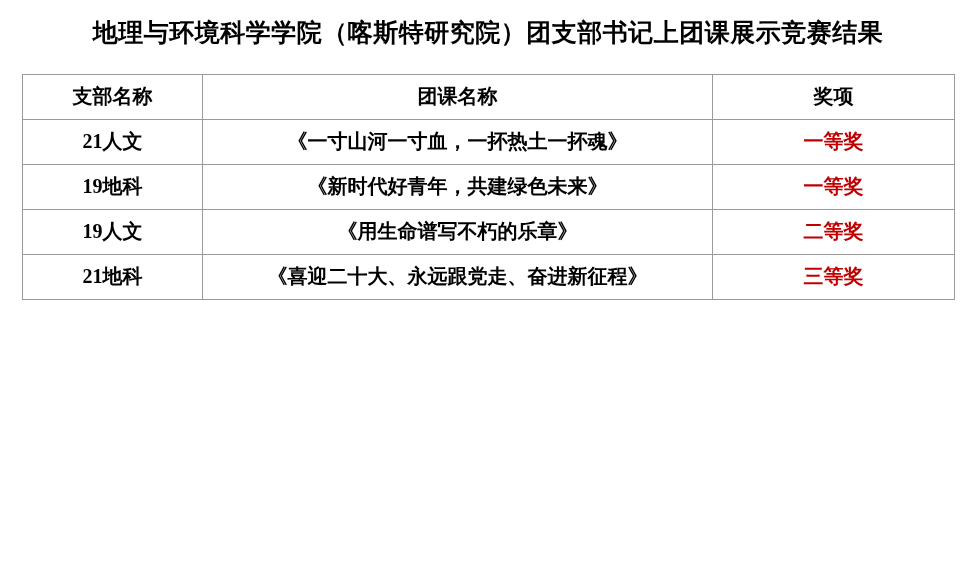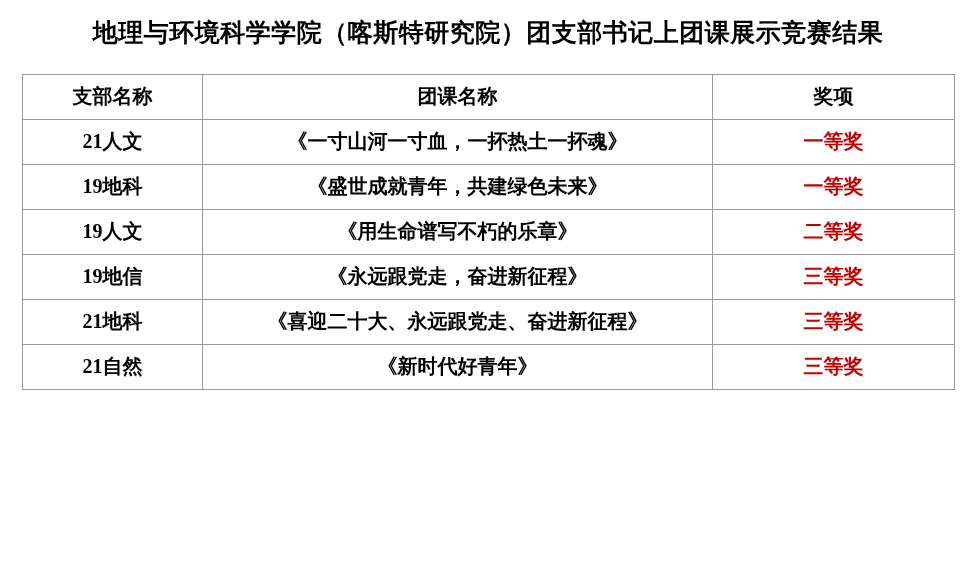--- a/index.html
+++ b/index.html
@@ -81,40 +81,30 @@
         </tr>
       </thead>
       <tbody>
         <tr>
           <td>21人文</td>
           <td>《一寸山河一寸血，一抔热土一抔魂》</td>
           <td class="award-cell" style="color: rgb(192, 0, 0);">一等奖</td>
         </tr>
         <tr>
           <td>19地科</td>
-          <td>《盛世成就青年，共建绿色未来》</td>
+          <td>《新时代好青年，共建绿色未来》</td>
           <td class="award-cell" style="color: rgb(192, 0, 0);">一等奖</td>
         </tr>
         <tr>
           <td>19人文</td>
           <td>《用生命谱写不朽的乐章》</td>
           <td class="award-cell" style="color: rgb(192, 0, 0);">二等奖</td>
         </tr>
         <tr>
-          <td>19地信</td>
-          <td>《永远跟党走，奋进新征程》</td>
-          <td class="award-cell" style="color: rgb(192, 0, 0);">三等奖</td>
-        </tr>
-        <tr>
           <td>21地科</td>
           <td>《喜迎二十大、永远跟党走、奋进新征程》</td>
-          <td class="award-cell" style="color: rgb(192, 0, 0);">三等奖</td>
-        </tr>
-        <tr>
-          <td>21自然</td>
-          <td>《新时代好青年》</td>
           <td class="award-cell" style="color: rgb(192, 0, 0);">三等奖</td>
         </tr>
       </tbody>
     </table>
   </div>
 
 </div>
 
 </body></html>

